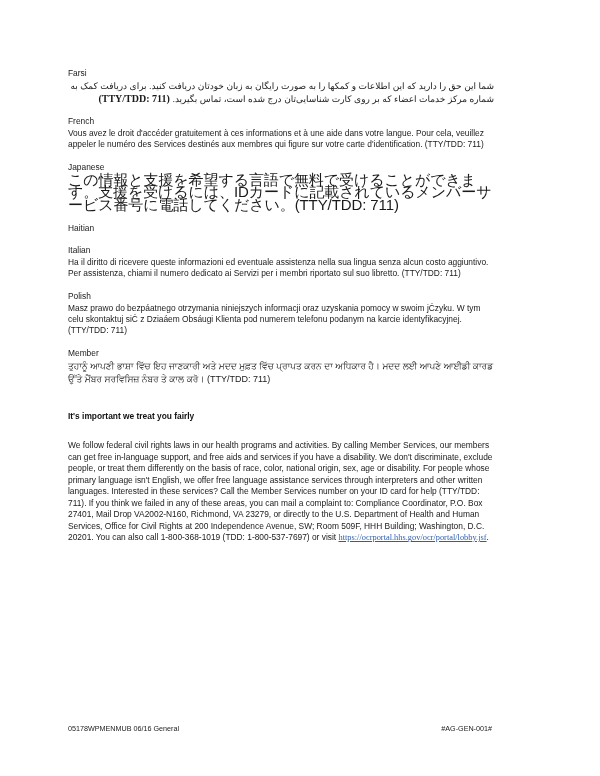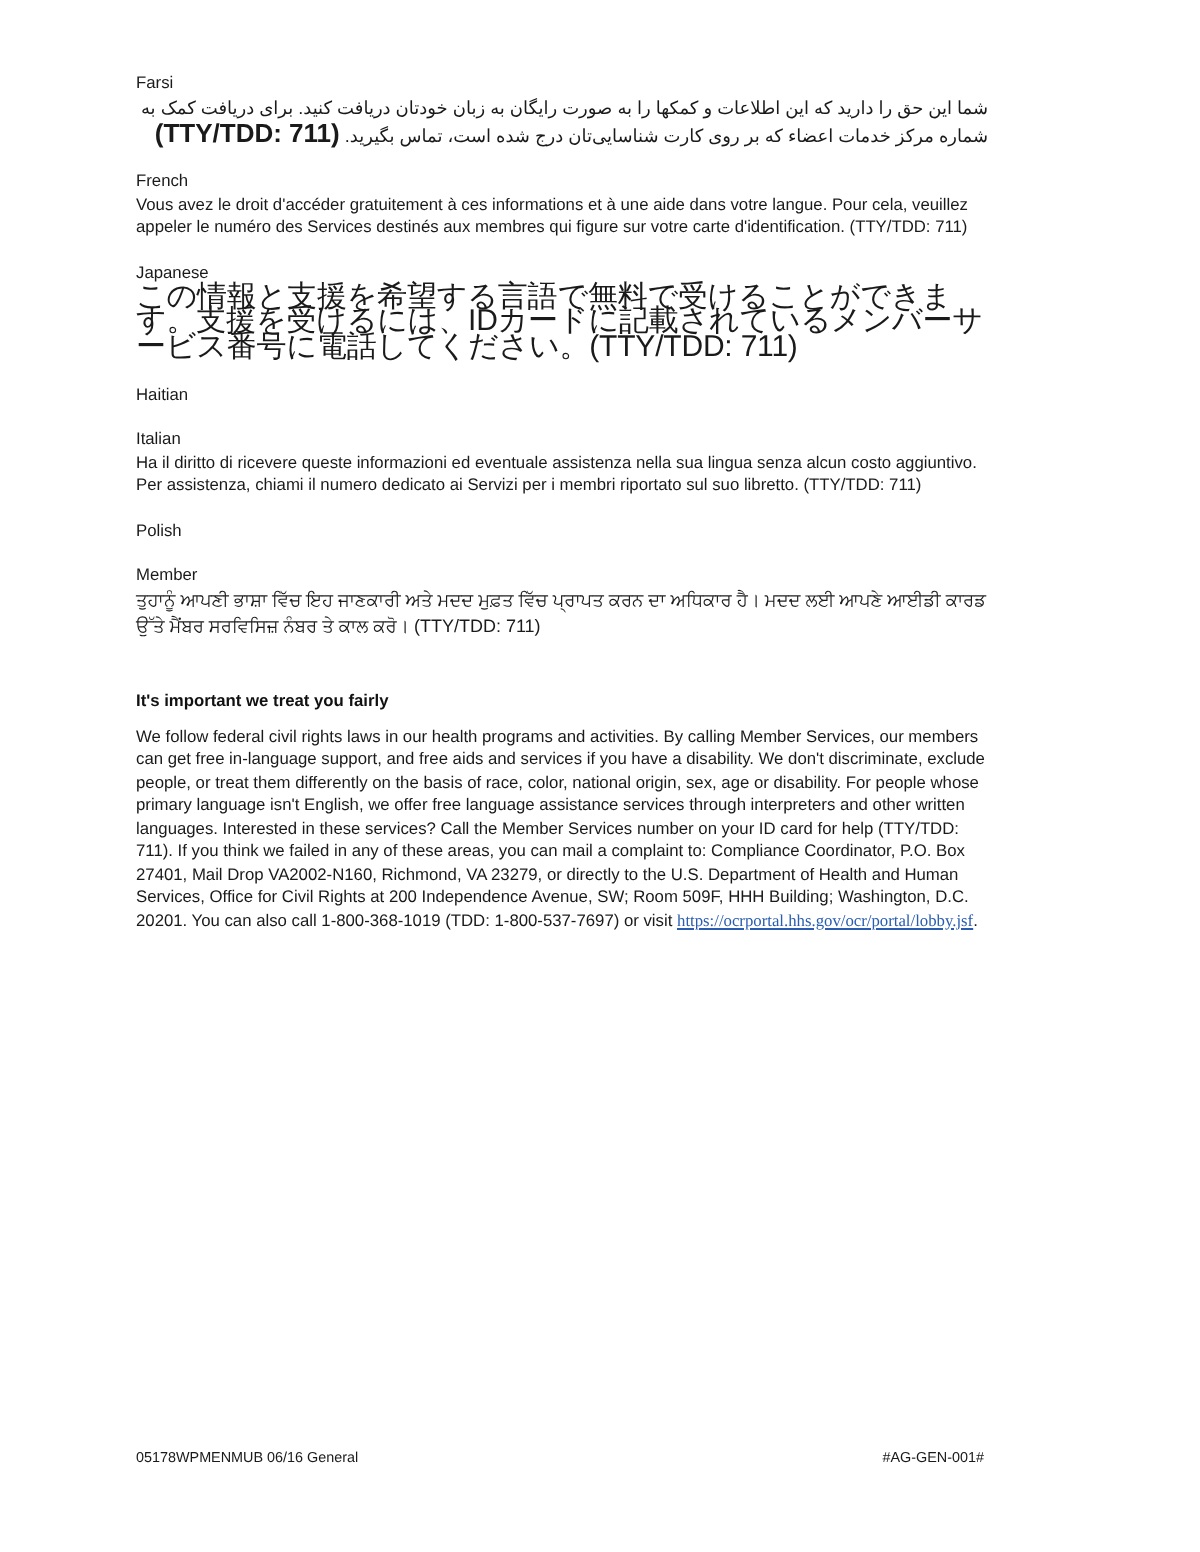--- a/index.html
+++ b/index.html
@@ -16,21 +16,21 @@
     position: relative;
     overflow: hidden;
   }
   .page {
     position: absolute;
     left: 0;
     top: 0;
     width: 558px;
     height: 776px;
     box-sizing: border-box;
-    padding: 36px 62px 0 68px;
+    padding: 68px 62px 0 68px;
   }
   .lang-block {
     margin-bottom: 11px;
   }
   .lang-name {
     font-size: 8.4px;
     line-height: 11.4px;
     color: #1a1a1a;
     margin-bottom: 0.5px;
   }
@@ -45,40 +45,41 @@
     text-align: right;
     unicode-bidi: isolate;
     font-size: 9px;
     line-height: 12.6px;
     padding-right: 2px;
   }
   .rtl .ttd {
     direction: ltr;
     unicode-bidi: isolate;
     font-weight: bold;
-    font-size: 13px;
+    font-size: 10px;
+    font-family: Liberation Serif, serif;
   }
   .cjk {
     font-size: 15px;
     line-height: 12.6px;
     letter-spacing: -0.1px;
   }
   .indic {
     font-size: 9px;
     line-height: 13.5px;
   }
   .section-important {
     margin-top: 24px;
   }
   .important-title {
     font-size: 8.4px;
     line-height: 11.6px;
     font-weight: bold;
     color: #111;
-    margin-bottom: 6px;
+    margin-bottom: 18px;
   }
   .important-body {
     font-size: 8.4px;
     line-height: 11.5px;
     color: #1a1a1a;
     text-align: left;
   }
   .important-body a {
     color: #2a5db0;
     text-decoration: underline;
@@ -124,20 +125,21 @@
     <div class="lang-name">Haitian</div>
   </div>
 
   <div class="lang-block">
     <div class="lang-name">Italian</div>
     <div class="lang-body">Ha il diritto di ricevere queste informazioni ed eventuale assistenza nella sua lingua senza alcun costo aggiuntivo. Per assistenza, chiami il numero dedicato ai Servizi per i membri riportato sul suo libretto. (TTY/TDD: 711)</div>
   </div>
 
   <div class="lang-block">
     <div class="lang-name">Polish</div>
+    <div class="lang-body">Masz prawo do bezpáatnego otrzymania niniejszych informacji oraz uzyskania pomocy w swoim jĊzyku. W tym celu skontaktuj siĊ z Dziaáem Obsáugi Klienta pod numerem telefonu podanym na karcie identyfikacyjnej. (TTY/TDD: 711)</div>
   </div>
 
   <div class="lang-block">
     <div class="lang-name">Member</div>
     <div class="lang-body indic">ਤੁਹਾਨੂੰ ਆਪਣੀ ਭਾਸ਼ਾ ਵਿੱਚ ਇਹ ਜਾਣਕਾਰੀ ਅਤੇ ਮਦਦ ਮੁਫ਼ਤ ਵਿੱਚ ਪ੍ਰਾਪਤ ਕਰਨ ਦਾ ਅਧਿਕਾਰ ਹੈ। ਮਦਦ ਲਈ ਆਪਣੇ ਆਈਡੀ ਕਾਰਡ ਉੱਤੇ ਮੈਂਬਰ ਸਰਵਿਸਿਜ਼ ਨੰਬਰ ਤੇ ਕਾਲ ਕਰੋ। (TTY/TDD: 711)</div>
   </div>
 
   <div class="section-important">
     <div class="important-title">It's important we treat you fairly</div>
     <div class="important-body"><span>We follow federal civil rights laws in our health programs and activities. By calling Member Services, our members can get free in-language support, and free aids and services if you have a disability. We don't discriminate, exclude people, or treat them differently on the basis of race, color, national origin, sex, age or disability. For people whose primary language isn't English, we offer free language assistance services through interpreters and other written languages. Interested in these services? Call the Member Services number on your ID card for help (TTY/TDD: 711). If you think we failed in any of these areas, you can mail a complaint to: Compliance Coordinator, P.O. Box 27401, Mail Drop VA2002-N160, Richmond, VA 23279, or directly to the U.S. Department of Health and Human Services, Office for Civil Rights at 200 Independence Avenue, SW; Room 509F, HHH Building; Washington, D.C. 20201. You can also call 1-800-368-1019 (TDD: 1-800-537-7697) or visit </span><a href="#">https://ocrportal.hhs.gov/ocr/portal/lobby.jsf</a><span>.</span></div>

